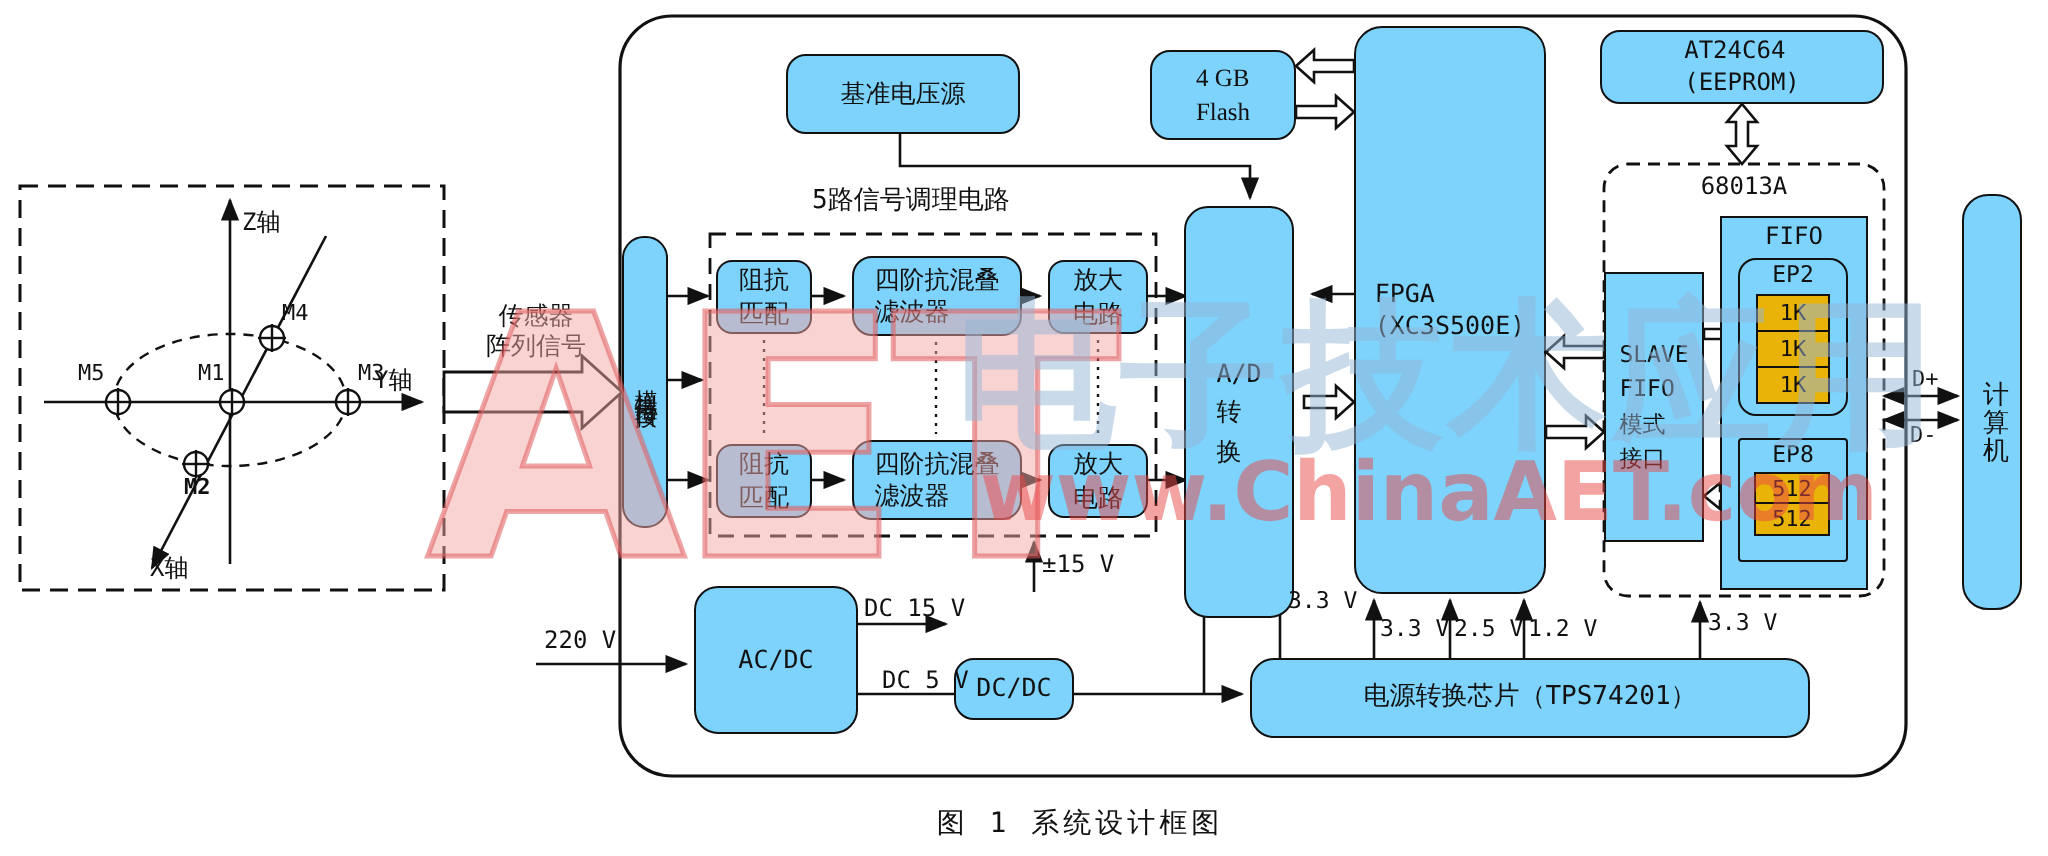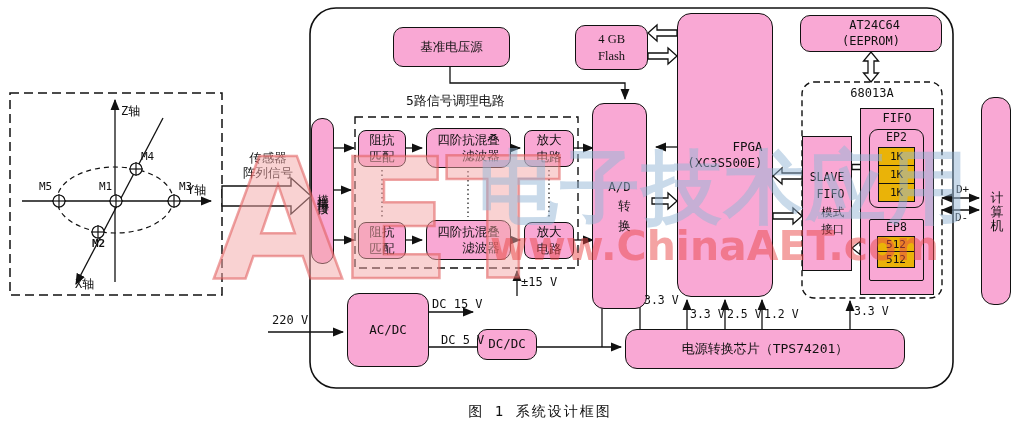--- a/index.html
+++ b/index.html
@@ -1,20 +1,20 @@
 <!DOCTYPE html>
 <html><head>
 <meta charset="utf-8">
 <style>
   html,body{margin:0;padding:0;background:#fff;}
   #stage{position:relative;width:1024px;height:428px;background:#fff;overflow:hidden;
          font-family:"DejaVu Sans Mono","DejaVu Sans",monospace;color:#111;}
   #wires{position:absolute;left:0;top:0;z-index:1;}
-  .box{position:absolute;z-index:2;box-sizing:border-box;border:1.5px solid #111;background:#f9a8d4;
-       display:flex;align-items:center;justify-content:center;text-align:right;
+  .box{position:absolute;z-index:2;box-sizing:border-box;border:1.5px solid #111;background:#7dd3fc;
+       display:flex;align-items:center;justify-content:center;text-align:left;
        white-space:pre-line;font-size:12.5px;line-height:1.3;}
   .lbl{position:absolute;z-index:3;white-space:pre-line;font-size:12px;line-height:1.2;}
   .ctr{text-align:center;}
   .vtext{writing-mode:vertical-rl;text-orientation:upright;}
   .cell{box-sizing:border-box;border:1.2px solid #111;background:#eab308;text-align:center;
         font-size:11px;line-height:1;display:flex;align-items:center;justify-content:center;}
   #wm{position:absolute;left:0;top:0;width:1024px;height:428px;z-index:5;pointer-events:none;}
   .wm-aet{position:absolute;left:213px;top:136px;font-size:168px;font-weight:bold;line-height:1;
           font-family:"DejaVu Sans",sans-serif;color:rgba(244,166,166,0.50);
           -webkit-text-stroke:2.5px rgba(224,90,90,0.55);letter-spacing:-6px;}

